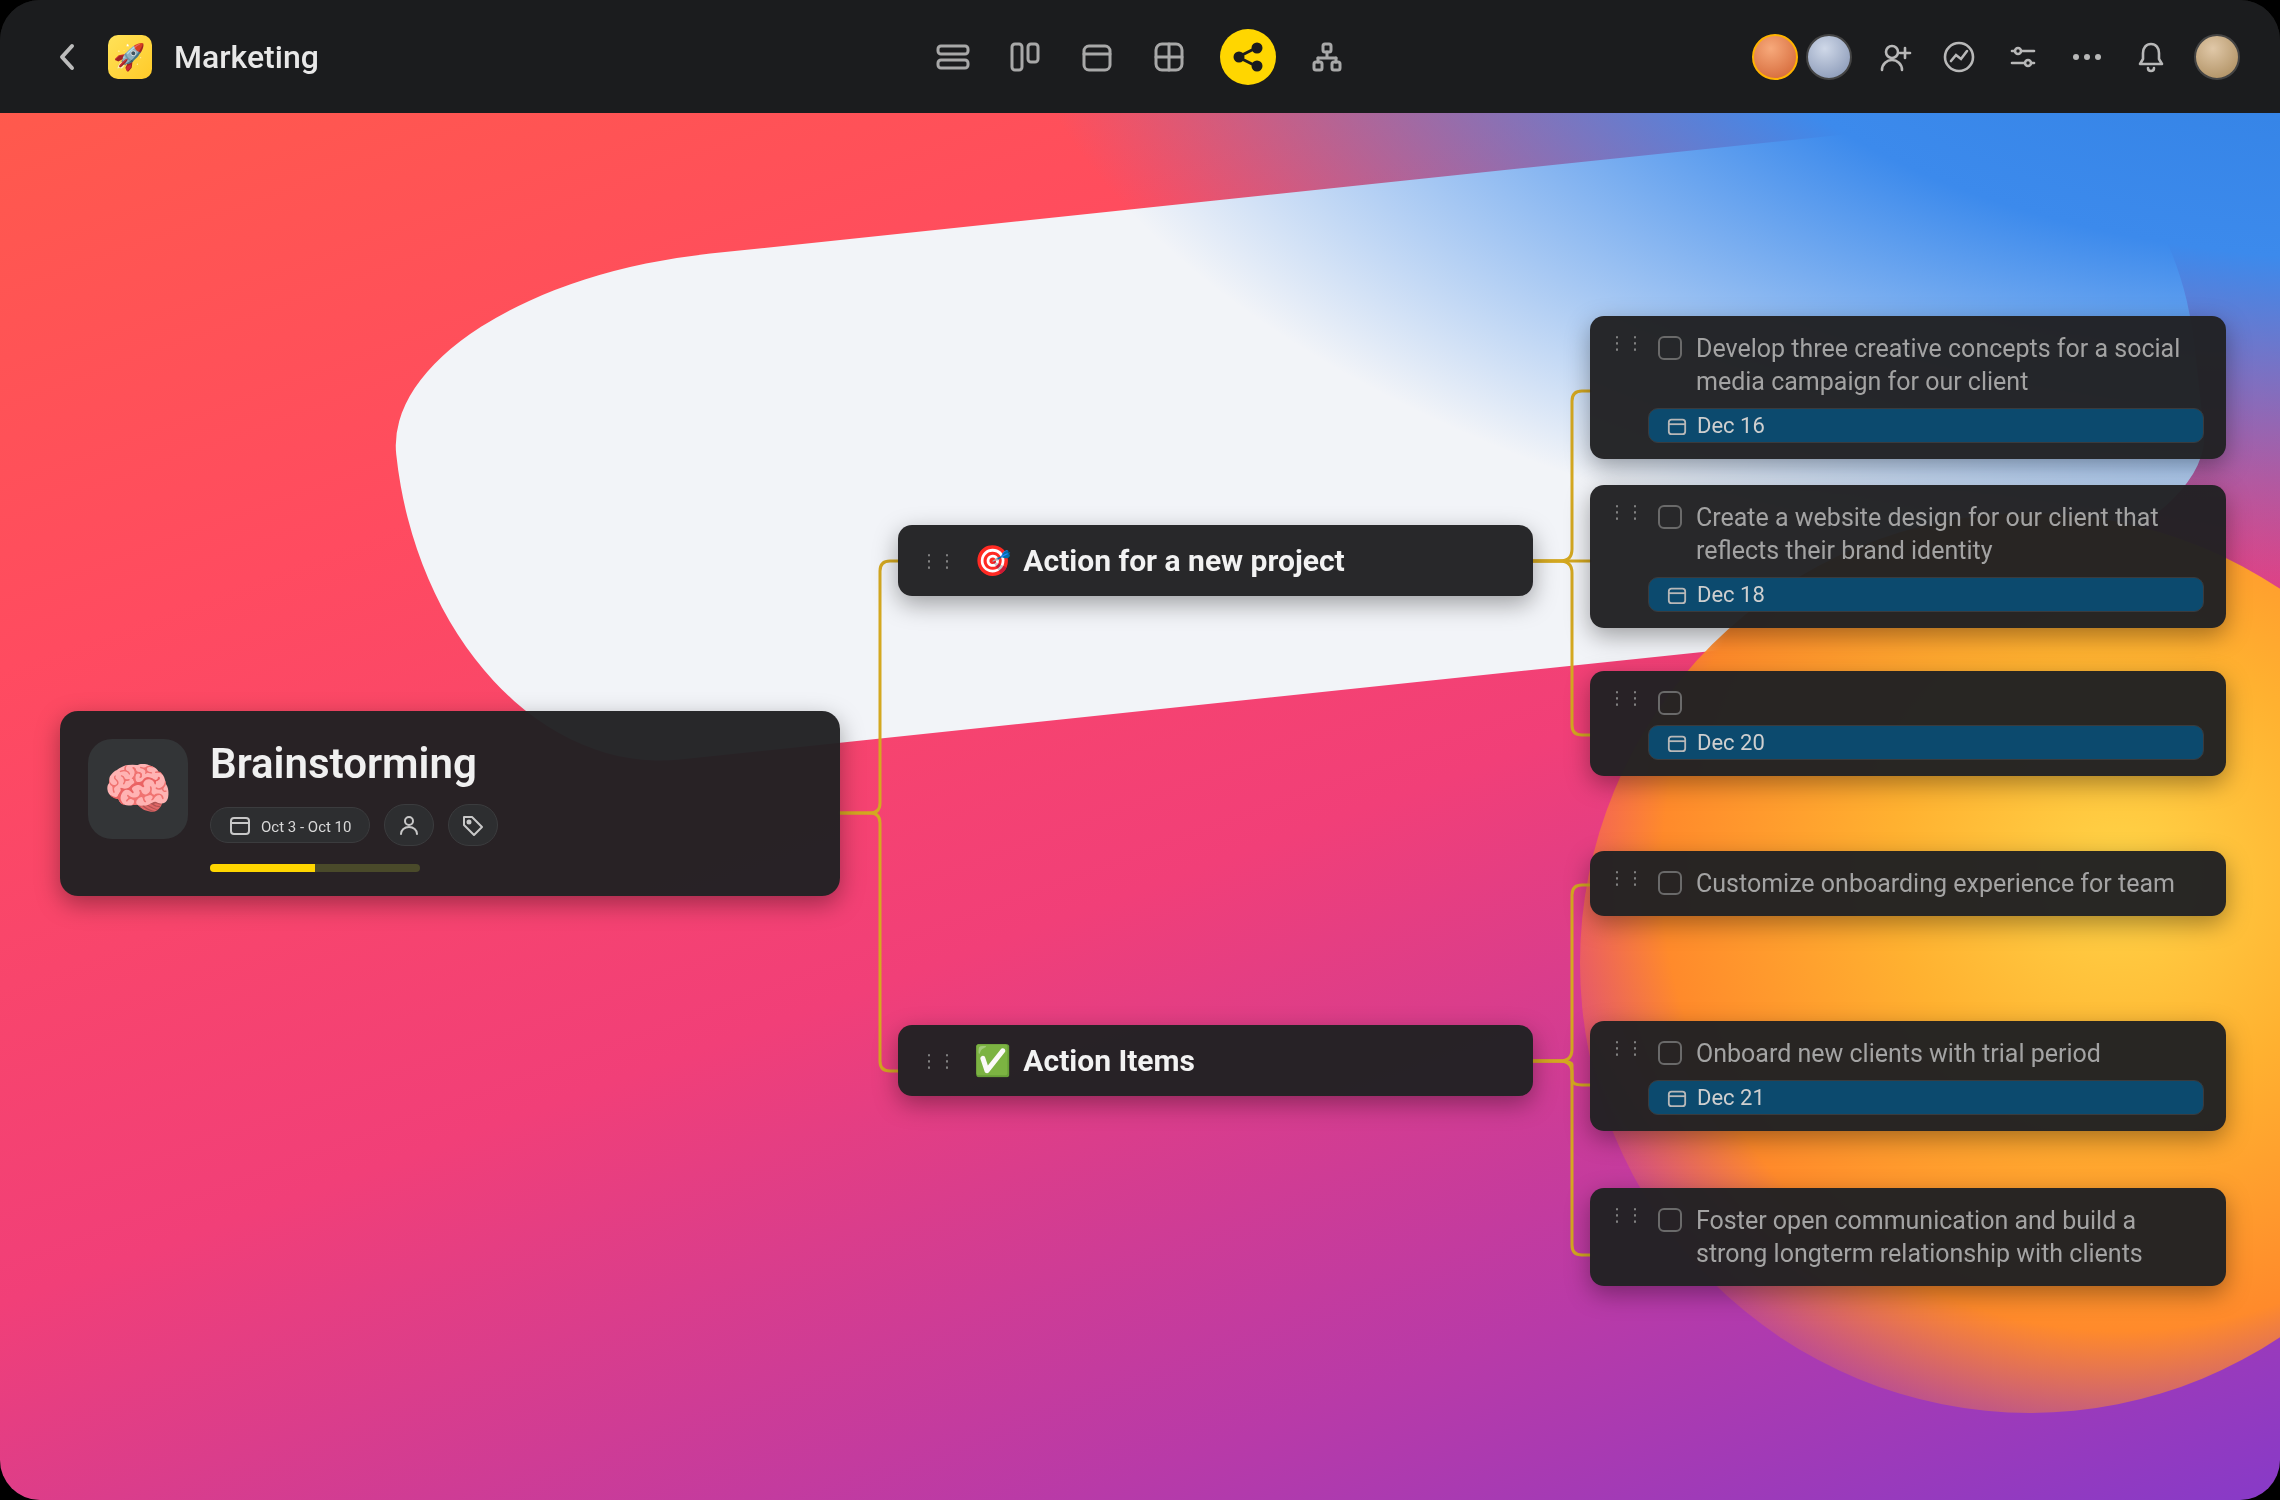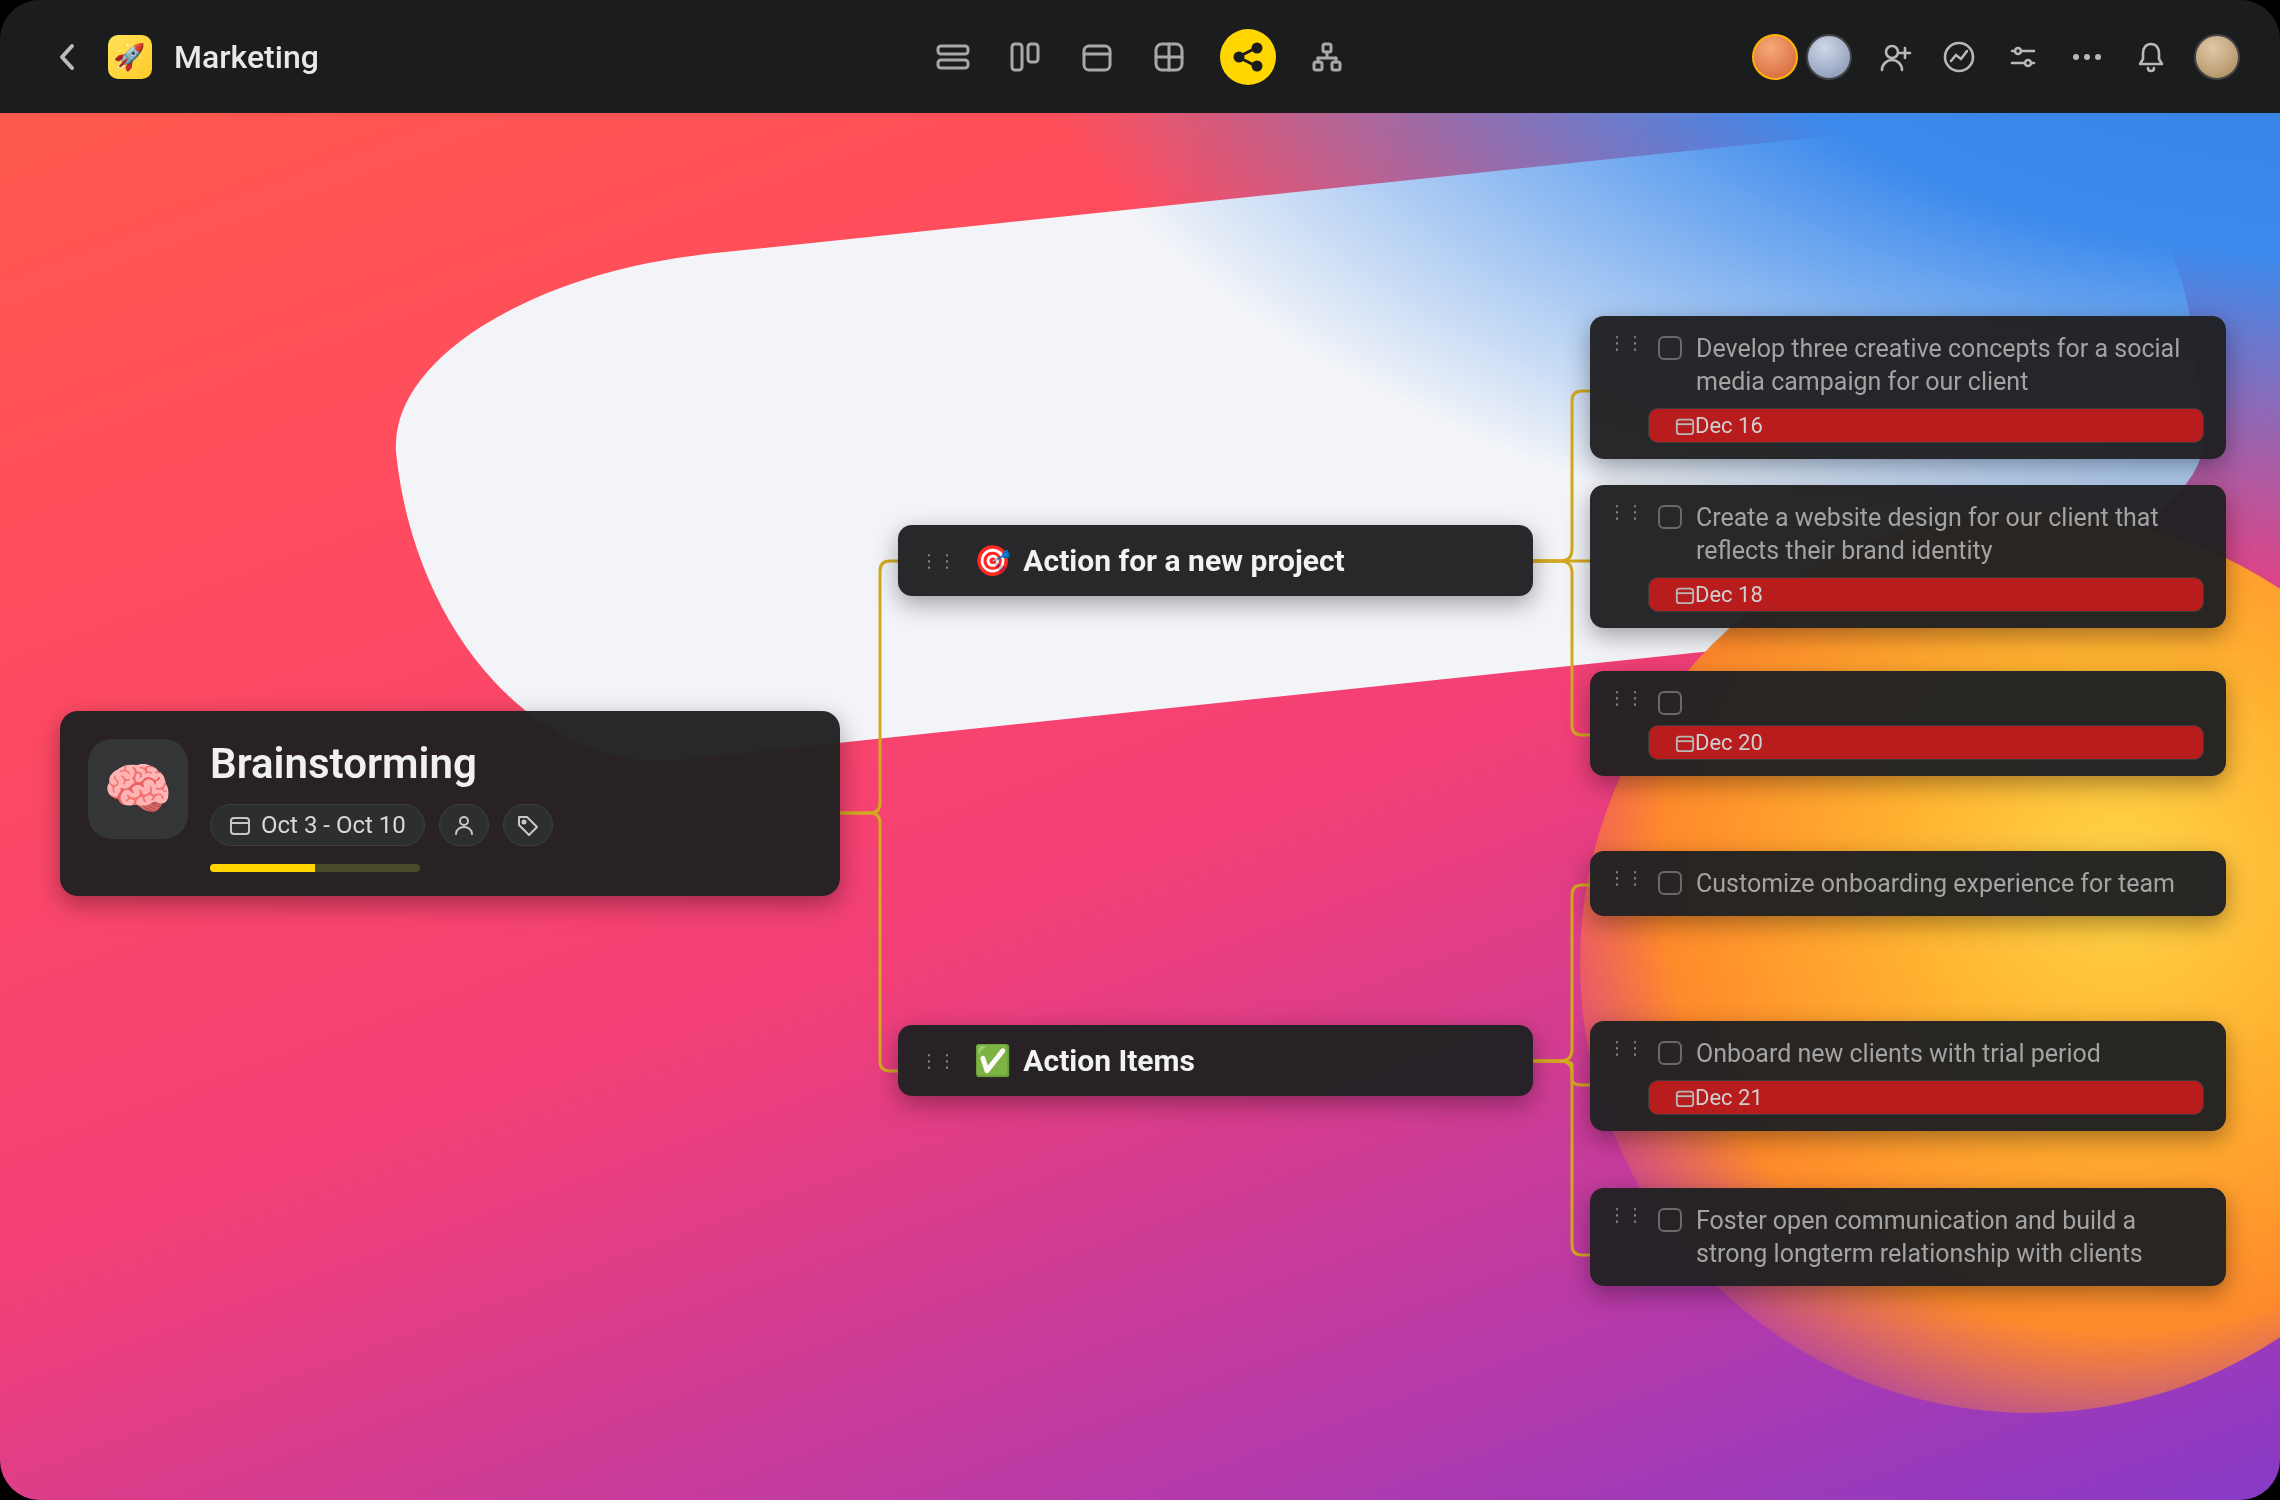--- a/index.html
+++ b/index.html
@@ -80,22 +80,22 @@
     display:flex; align-items:flex-start; gap: 22px;
   }
   .root-icon {
     width:100px; height:100px; border-radius:24px; background:#333537;
     display:flex; align-items:center; justify-content:center; font-size:56px; flex-shrink:0;
   }
   .root-body h2 { font-size: 42px; font-weight:600; color:#f0f0f0; margin-bottom:16px; }
   .chips { display:flex; align-items:center; gap:14px; margin-bottom:18px;}
   .chip {
     background:#2d2e30; border:1px solid #3b3c3e; border-radius:22px;
-    padding: 6px 18px; display:flex; align-items:center; gap:10px;
-    font-size:24px; color:#d8d8d8;
+    padding: 6px 18px; display:flex; align-items:flex-end; gap:10px;
+    font-size:15px; color:#d8d8d8;
   }
   .chip.iconly { padding: 8px 12px; }
   .progress-track { width:210px; height:8px; background:#4a4a2a; border-radius:4px; overflow:hidden;}
   .progress-fill { height:100%; background:#ffd600; }
 
   .branch-node {
     width:635px; padding: 18px 22px;
     display:flex; align-items:center; gap:18px;
     border-radius: 14px;
   }
@@ -109,23 +109,23 @@
     width:636px; padding: 16px 22px 16px 18px;
     display:flex; flex-direction:column; gap:10px;
     border-radius: 14px;
   }
   .task-row { display:flex; align-items:flex-start; gap:14px; }
   .checkbox {
     width:24px; height:24px; border:2px solid #6a6a6a; border-radius:6px; flex-shrink:0; margin-top:4px;
   }
   .task-text { font-size:25px; color:#a3a3a3; line-height:1.32; }
   .date-chip {
-    display:inline-flex; align-items:center; 
-    background:#b91c1c; border:1px solid #3a3b3d; border-radius:10px;
-    font-size:22px; color:#cfcfcf; padding:4px 26px; margin-left:40px;
+    display:inline-flex; align-items:center; gap:10px;
+    background:#0c4a6e; border:1px solid #3a3b3d; border-radius:10px;
+    font-size:22px; color:#cfcfcf; padding:4px 18px; margin-left:40px;
   }
 
   #task-0 { left:1590px; top:203px; }
   #task-1 { left:1590px; top:372px; }
   #task-2 { left:1590px; top:558px; }
   #task-3 { left:1590px; top:738px; }
   #task-4 { left:1590px; top:908px; }
   #task-5 { left:1590px; top:1075px; }
 </style>
 </head>

